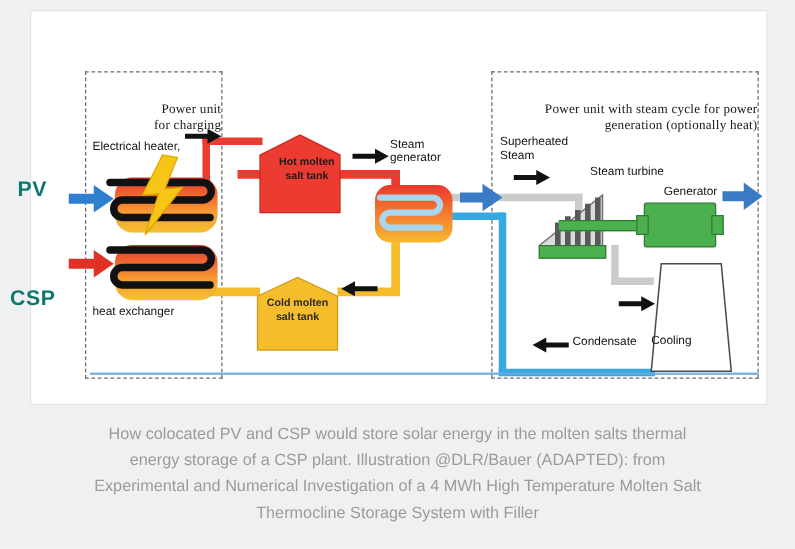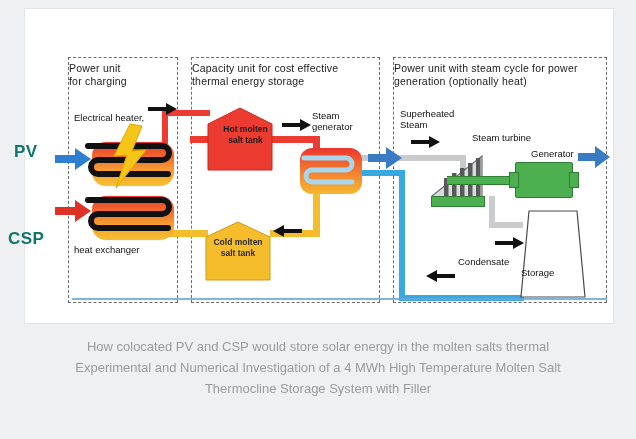--- a/index.html
+++ b/index.html
@@ -17,23 +17,23 @@
   }
 
   
   .canvas{position:absolute;left:0;top:0;width:636px;height:330px;}
 
   
   .dbox{
     position:absolute;border:1.4px dashed #6b6b6b;background:transparent;
   }
   .dbox-title{
-    position:absolute;left:0;right:0;top:4px;
-    text-align:left;font-size:10.5px;color:#1a1a1a;
-    line-height:13px;letter-spacing:.2px;font-weight:400;
+    position:absolute;left:0;right:0;top:23px;
+    text-align:right;font-size:10.5px;color:#1a1a1a;
+    line-height:13px;letter-spacing:.2px;font-weight:400;font-family:Liberation Serif, serif;
   }
 
   
   .lbl{position:absolute;font-size:9.5px;color:#111;line-height:11px;white-space:nowrap;}
   .lbl.c{text-align:left;}
   .big{font-size:17px;font-weight:bold;color:#0f766e;letter-spacing:.5px;}
 
   
   .pipe{position:absolute;}
   .red{background:#ec3c32;}
@@ -77,26 +77,20 @@
 
   <div class="canvas">
 
     <div class="dbox" style="left:68px;top:57px;width:108px;height:244px;">
       <div class="dbox-title">
         <span>Power unit</span><br>
         <span>for charging</span>
       </div>
     </div>
 
-    <div class="dbox" style="left:191px;top:57px;width:187px;height:244px;">
-      <div class="dbox-title">
-        <span>Capacity unit for cost effective</span><br>
-        <span>thermal energy storage</span>
-      </div>
-    </div>
 
     <div class="dbox" style="left:393px;top:57px;width:212px;height:244px;">
       <div class="dbox-title">
         <span>Power unit with steam cycle for power</span><br>
         <span>generation (optionally heat)</span>
       </div>
     </div>
 
     <div class="pipe red" style="left:162px;top:110px;width:6px;height:38px;"></div>
     <div class="pipe red" style="left:162px;top:110px;width:48px;height:6px;"></div>
@@ -176,21 +170,21 @@
 
     <div class="shaft" style="left:447px;top:176px;width:72px;height:7px;"></div>
 
     <div class="gen-body" style="left:515px;top:162px;width:56px;height:34px;border-radius:2px;"></div>
     <div class="gen-body" style="left:509px;top:172px;width:8px;height:14px;"></div>
     <div class="gen-body" style="left:569px;top:172px;width:8px;height:14px;"></div>
 
     <svg style="position:absolute;left:521px;top:211px;" width="64" height="86">
       <path d="M8 0 L56 0 L64 86 L0 86 Z" fill="#ffffff" stroke="#4a4a4a" stroke-width="1.2"></path>
     </svg>
-    <div class="lbl c" style="left:521px;top:267px;width:64px;">Storage</div>
+    <div class="lbl c" style="left:521px;top:267px;width:64px;">Cooling</div>
 
     <svg style="position:absolute;left:55px;top:148px;" width="36" height="22">
       <path d="M0 7 H20 V0 L36 11 L20 22 V15 H0 Z" fill="#2f7fd1"></path>
     </svg>
 
     <svg style="position:absolute;left:55px;top:200px;" width="36" height="22">
       <path d="M0 7 H20 V0 L36 11 L20 22 V15 H0 Z" fill="#e03127"></path>
     </svg>
 
     <svg style="position:absolute;left:368px;top:147px;" width="34" height="22">
@@ -231,23 +225,24 @@
       <span>generator</span>
     </div>
 
     <div class="lbl c" style="left:400px;top:108px;width:78px;">
       <span>Superheated</span><br>
       <span>Steam</span>
     </div>
 
     <div class="lbl" style="left:472px;top:132px;">Steam turbine</div>
     <div class="lbl" style="left:531px;top:148px;">Generator</div>
-    <div class="lbl" style="left:458px;top:256px;">Condensate</div>
+    <div class="lbl" style="left:458px;top:268px;">Condensate</div>
 
   </div>
 
   <div class="caption">
     <span class="cap-line">How colocated PV and CSP would store solar energy in the molten salts thermal</span>
+    <span class="cap-line">energy storage of a CSP plant. Illustration  @DLR/Bauer (ADAPTED): from</span>
     <span class="cap-line">Experimental and Numerical Investigation of a 4 MWh High Temperature Molten Salt</span>
     <span class="cap-line">Thermocline Storage System with Filler</span>
   </div>
 
 </div>
 
 </body></html>

